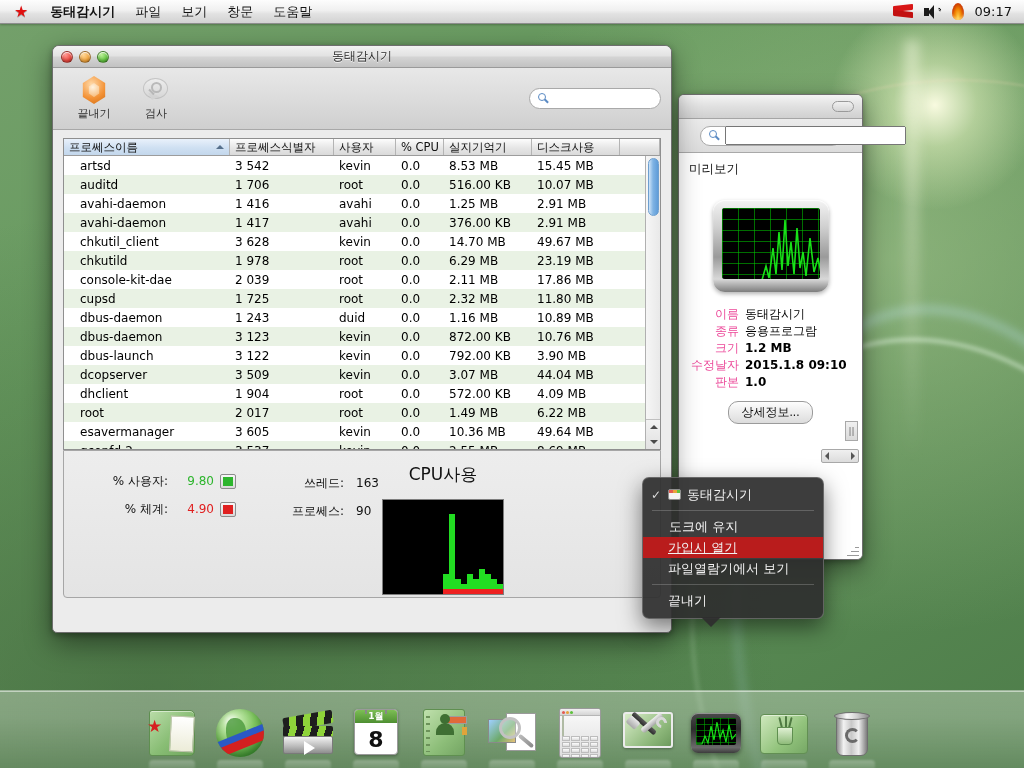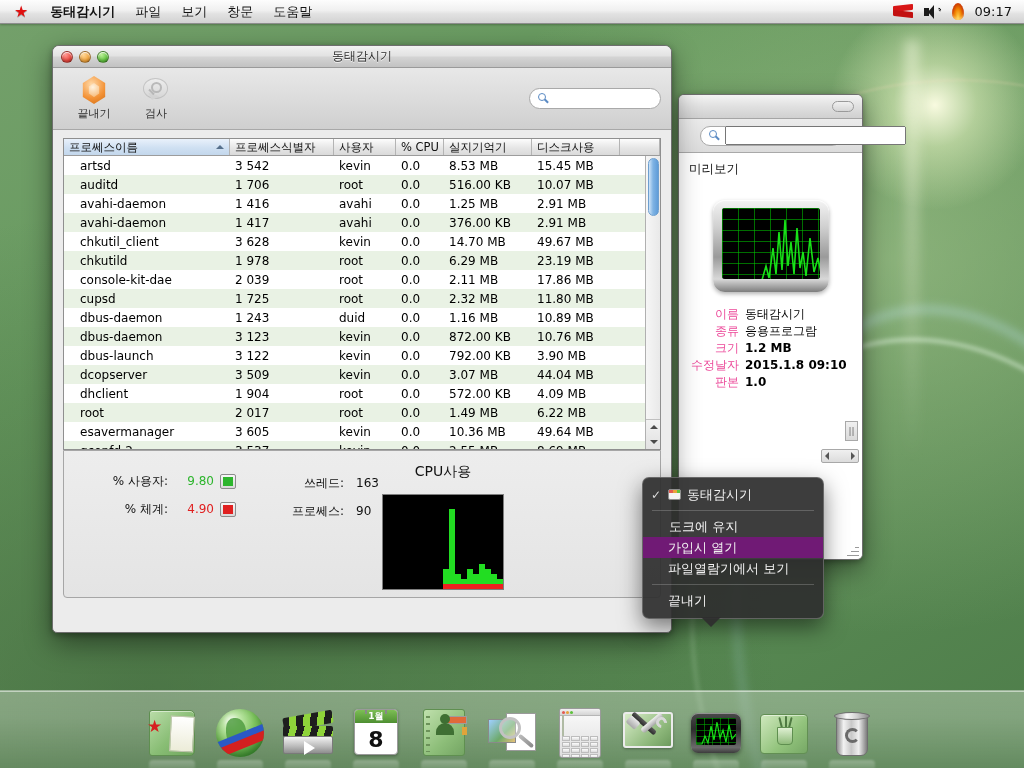--- a/index.html
+++ b/index.html
@@ -237,21 +237,21 @@
   .stat .k { width: 92px; text-align: right; font-size: 12px; color: #111; }
   .stat .v { width: 52px; text-align: right; font-size: 12px; padding-right: 6px; }
   .swatch { width: 16px; height: 15px; border: 1px solid #8c8c8c; border-radius: 2px;
     background: linear-gradient(180deg,#f7f7f7,#d8d8d8); display: flex; align-items: center; justify-content: center; }
   .swatch i { width: 10px; height: 9px; display: block; }
   #counts { position: absolute; left: 212px; top: 18px; font-size: 12px; color: #111; }
   .cnt { display: flex; height: 28px; align-items: center; }
   .cnt .k { width: 68px; text-align: right; }
   .cnt .v { padding-left: 12px; text-align: right; }
   #cpugraph-wrap { position: absolute; left: 318px; top: 12px; text-align: center; }
-  #cpugraph-title { font-size: 14px; color: #111; margin-bottom: 13px; }
+  #cpugraph-title { font-size: 17px; color: #111; margin-bottom: 13px; }
   #cpugraph { width: 122px; height: 96px; background: #000; border: 1px solid #7e7e7e;
     position: relative; overflow: hidden; }
   .gcell { position: absolute; width: 6px; height: 5px; }
 
   
   #info-window { left: 678px; top: 94px; width: 185px; height: 466px; border-radius: 6px; }
   #info-titlebar { height: 24px; border-radius: 5px 5px 0 0;
     background: linear-gradient(180deg,#f4f4f4,#e0e0e0 50%,#d0d0d0);
     border-bottom: 1px solid #a5a5a5; position: relative; }
   .pill { position: absolute; right: 8px; top: 6px; width: 22px; height: 11px; border-radius: 6px;
@@ -298,21 +298,21 @@
 
   
   #ctxmenu {
     position: absolute; left: 642px; top: 477px; width: 182px;
     background: rgba(46,46,46,.93);
     border: 1px solid rgba(140,140,140,.55); border-radius: 7px;
     box-shadow: 0 8px 22px rgba(0,0,0,.5);
     padding: 6px 0 7px 0; color: #f2f2f2; font-size: 13px;
   }
   #ctxmenu .mrow { display: flex; align-items: center; height: 21px; padding: 0 8px; gap: 6px; white-space: nowrap; }
-  #ctxmenu .mrow.sel { background: #701a75; }
+  #ctxmenu .mrow.sel { background: #b91c1c; text-decoration: underline; }
   #ctxmenu .chk { width: 11px; color: #dcdcdc; font-size: 12px; }
   #ctxmenu .miniwin {
     width: 13px; height: 11px; border-radius: 2px; background: #f4f4f4; border: 1px solid #8e8e8e;
     position: relative; flex: none;
   }
   #ctxmenu .miniwin::before { content: ''; position: absolute; left: 0; top: 0; right: 0; height: 3px;
     background: linear-gradient(90deg,#e35b52 0 4px,#e8a33c 4px 8px,#5fc23d 8px 12px); }
   #ctxmenu .sep { height: 1px; margin: 5px 9px; background: rgba(255,255,255,.20); }
   #ctx-arrow {
     position: absolute; left: 58px; bottom: -9px; width: 0; height: 0;
@@ -512,20 +512,23 @@
         </div>
         <div class="drow bold">
           <span class="k">수정날자</span>
           <span class="v">2015.1.8 09:10</span>
         </div>
         <div class="drow bold">
           <span class="k">판본</span>
           <span class="v">1.0</span>
         </div>
       </div>
+      <div id="info-btn-row">
+        <button id="more-info-btn">상세정보...</button>
+      </div>
       <div id="info-grip">||</div>
       <div id="info-hsplit">
         <span class="hs-ar lt"></span>
         <span class="hs-ar rt"></span>
       </div>
       <div id="info-resize">
         <i style="bottom:0;width:12px"></i>
           <i style="bottom:4px;width:8px"></i>
           <i style="bottom:8px;width:4px"></i>
       </div>

